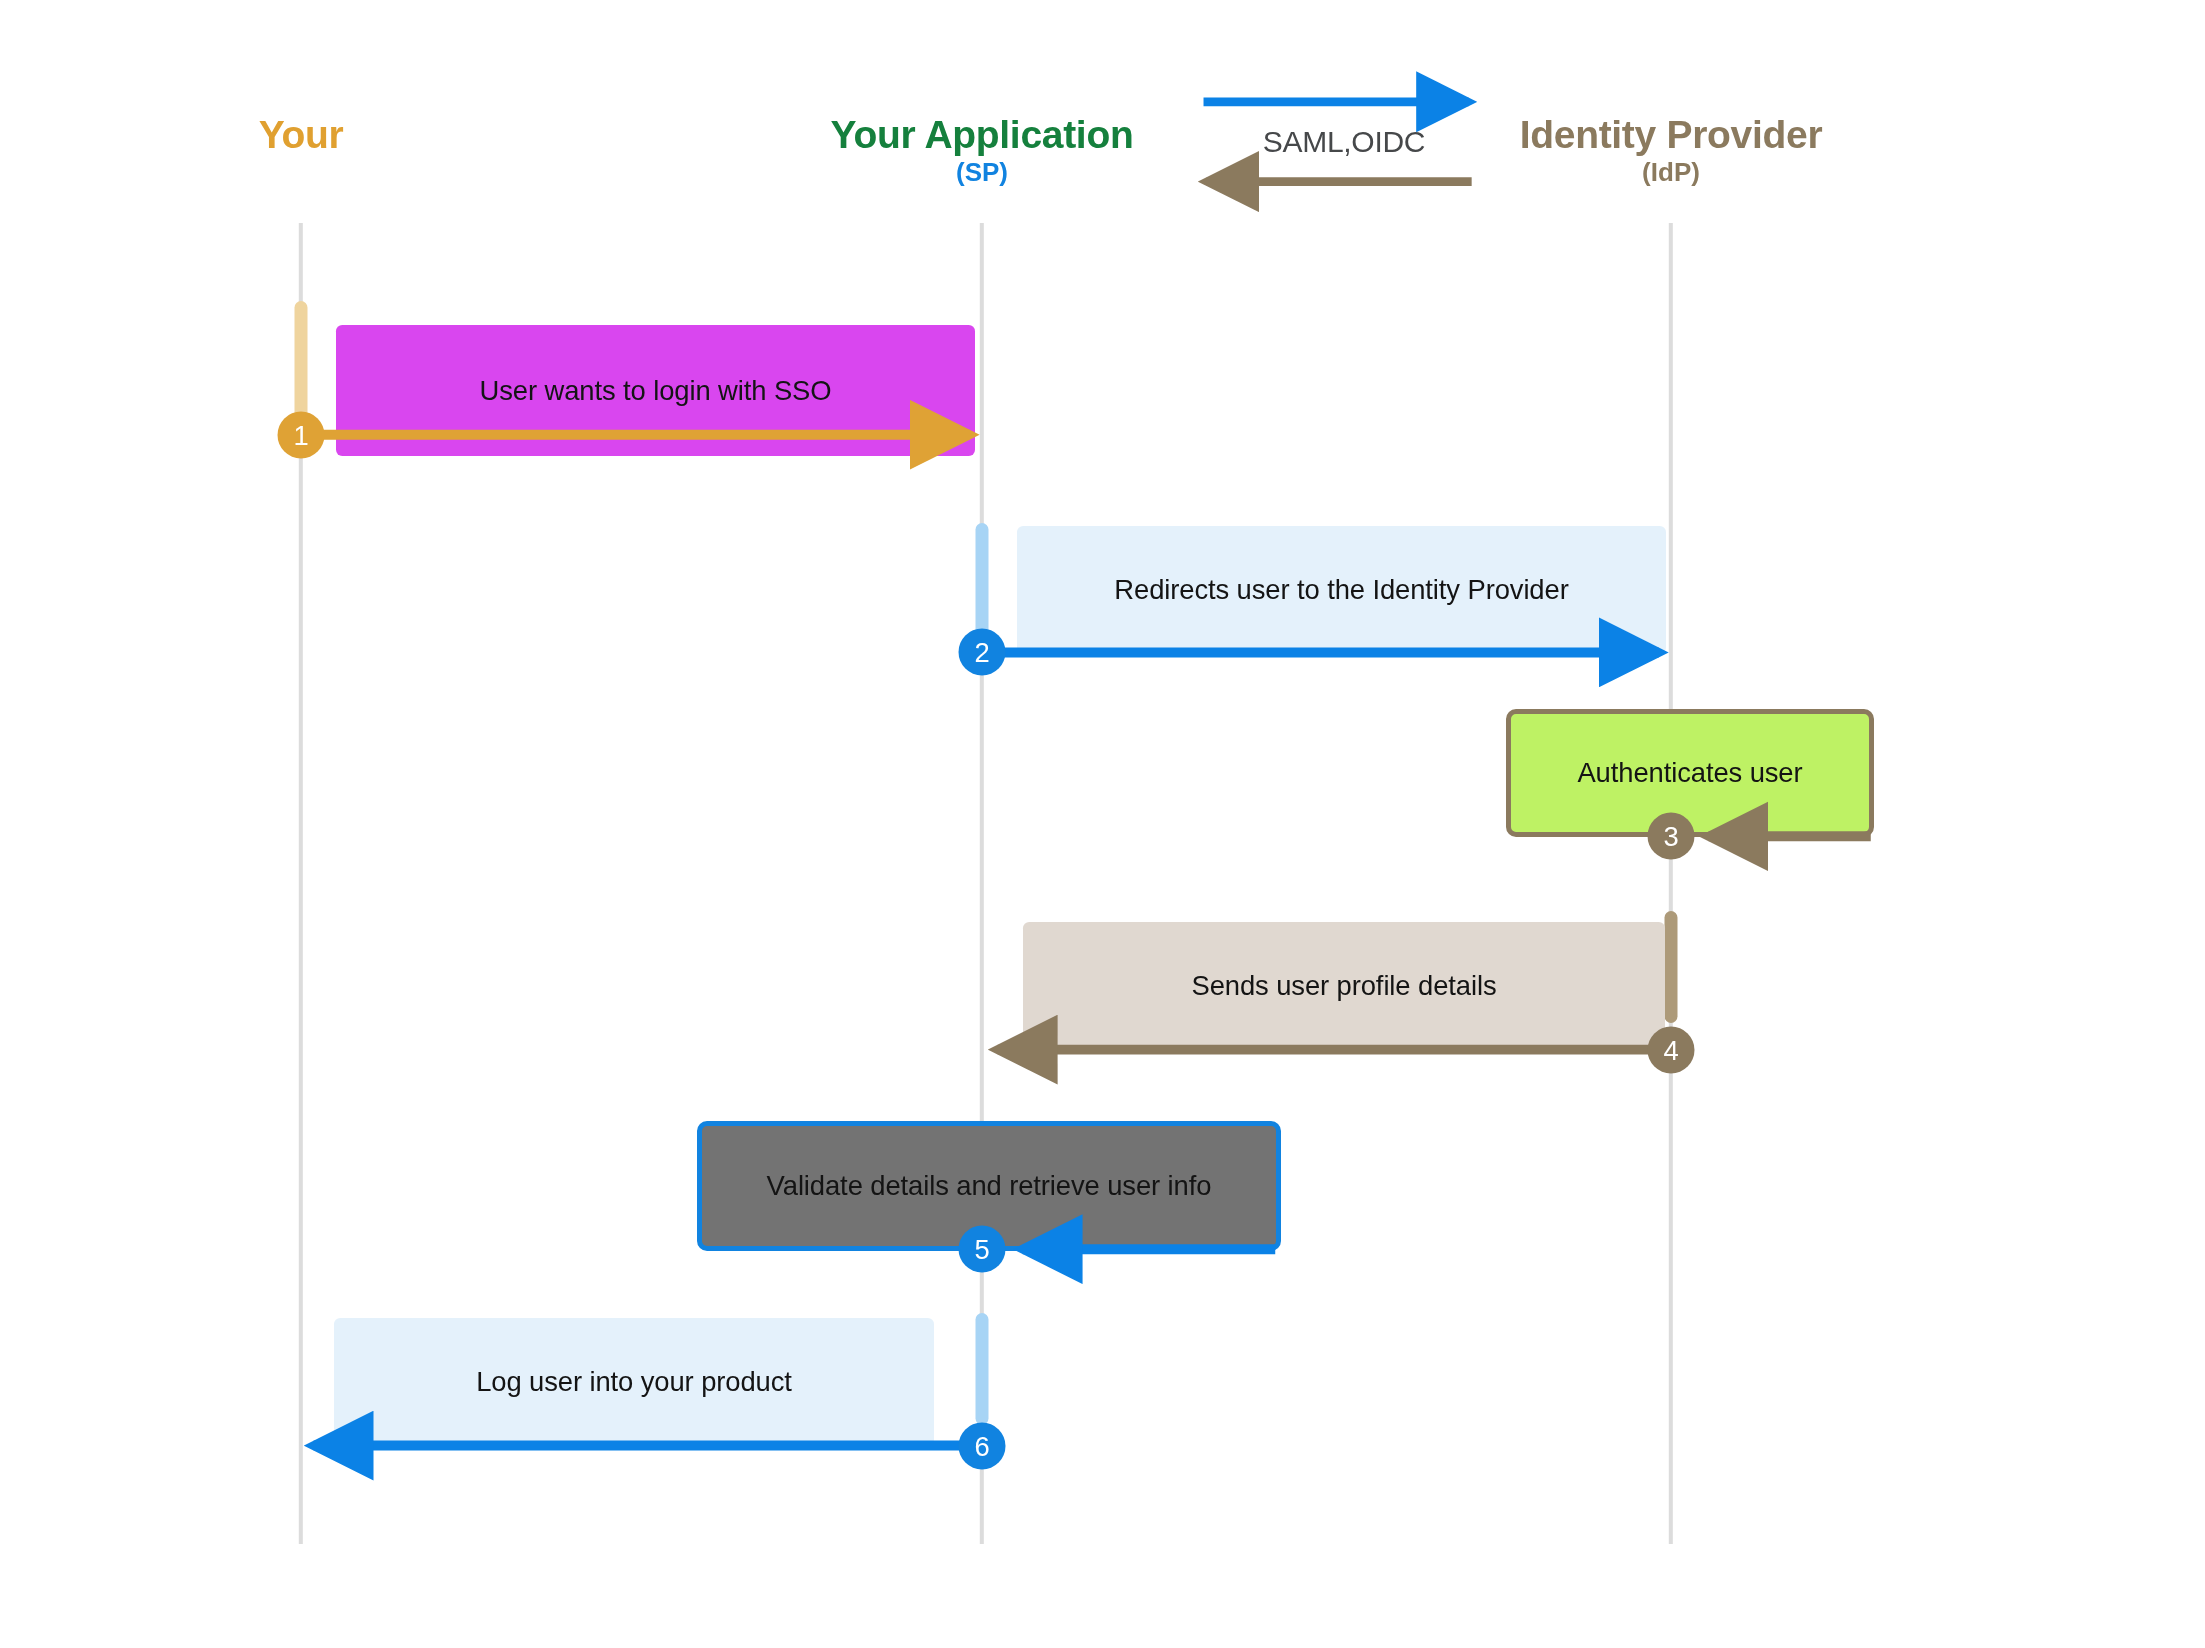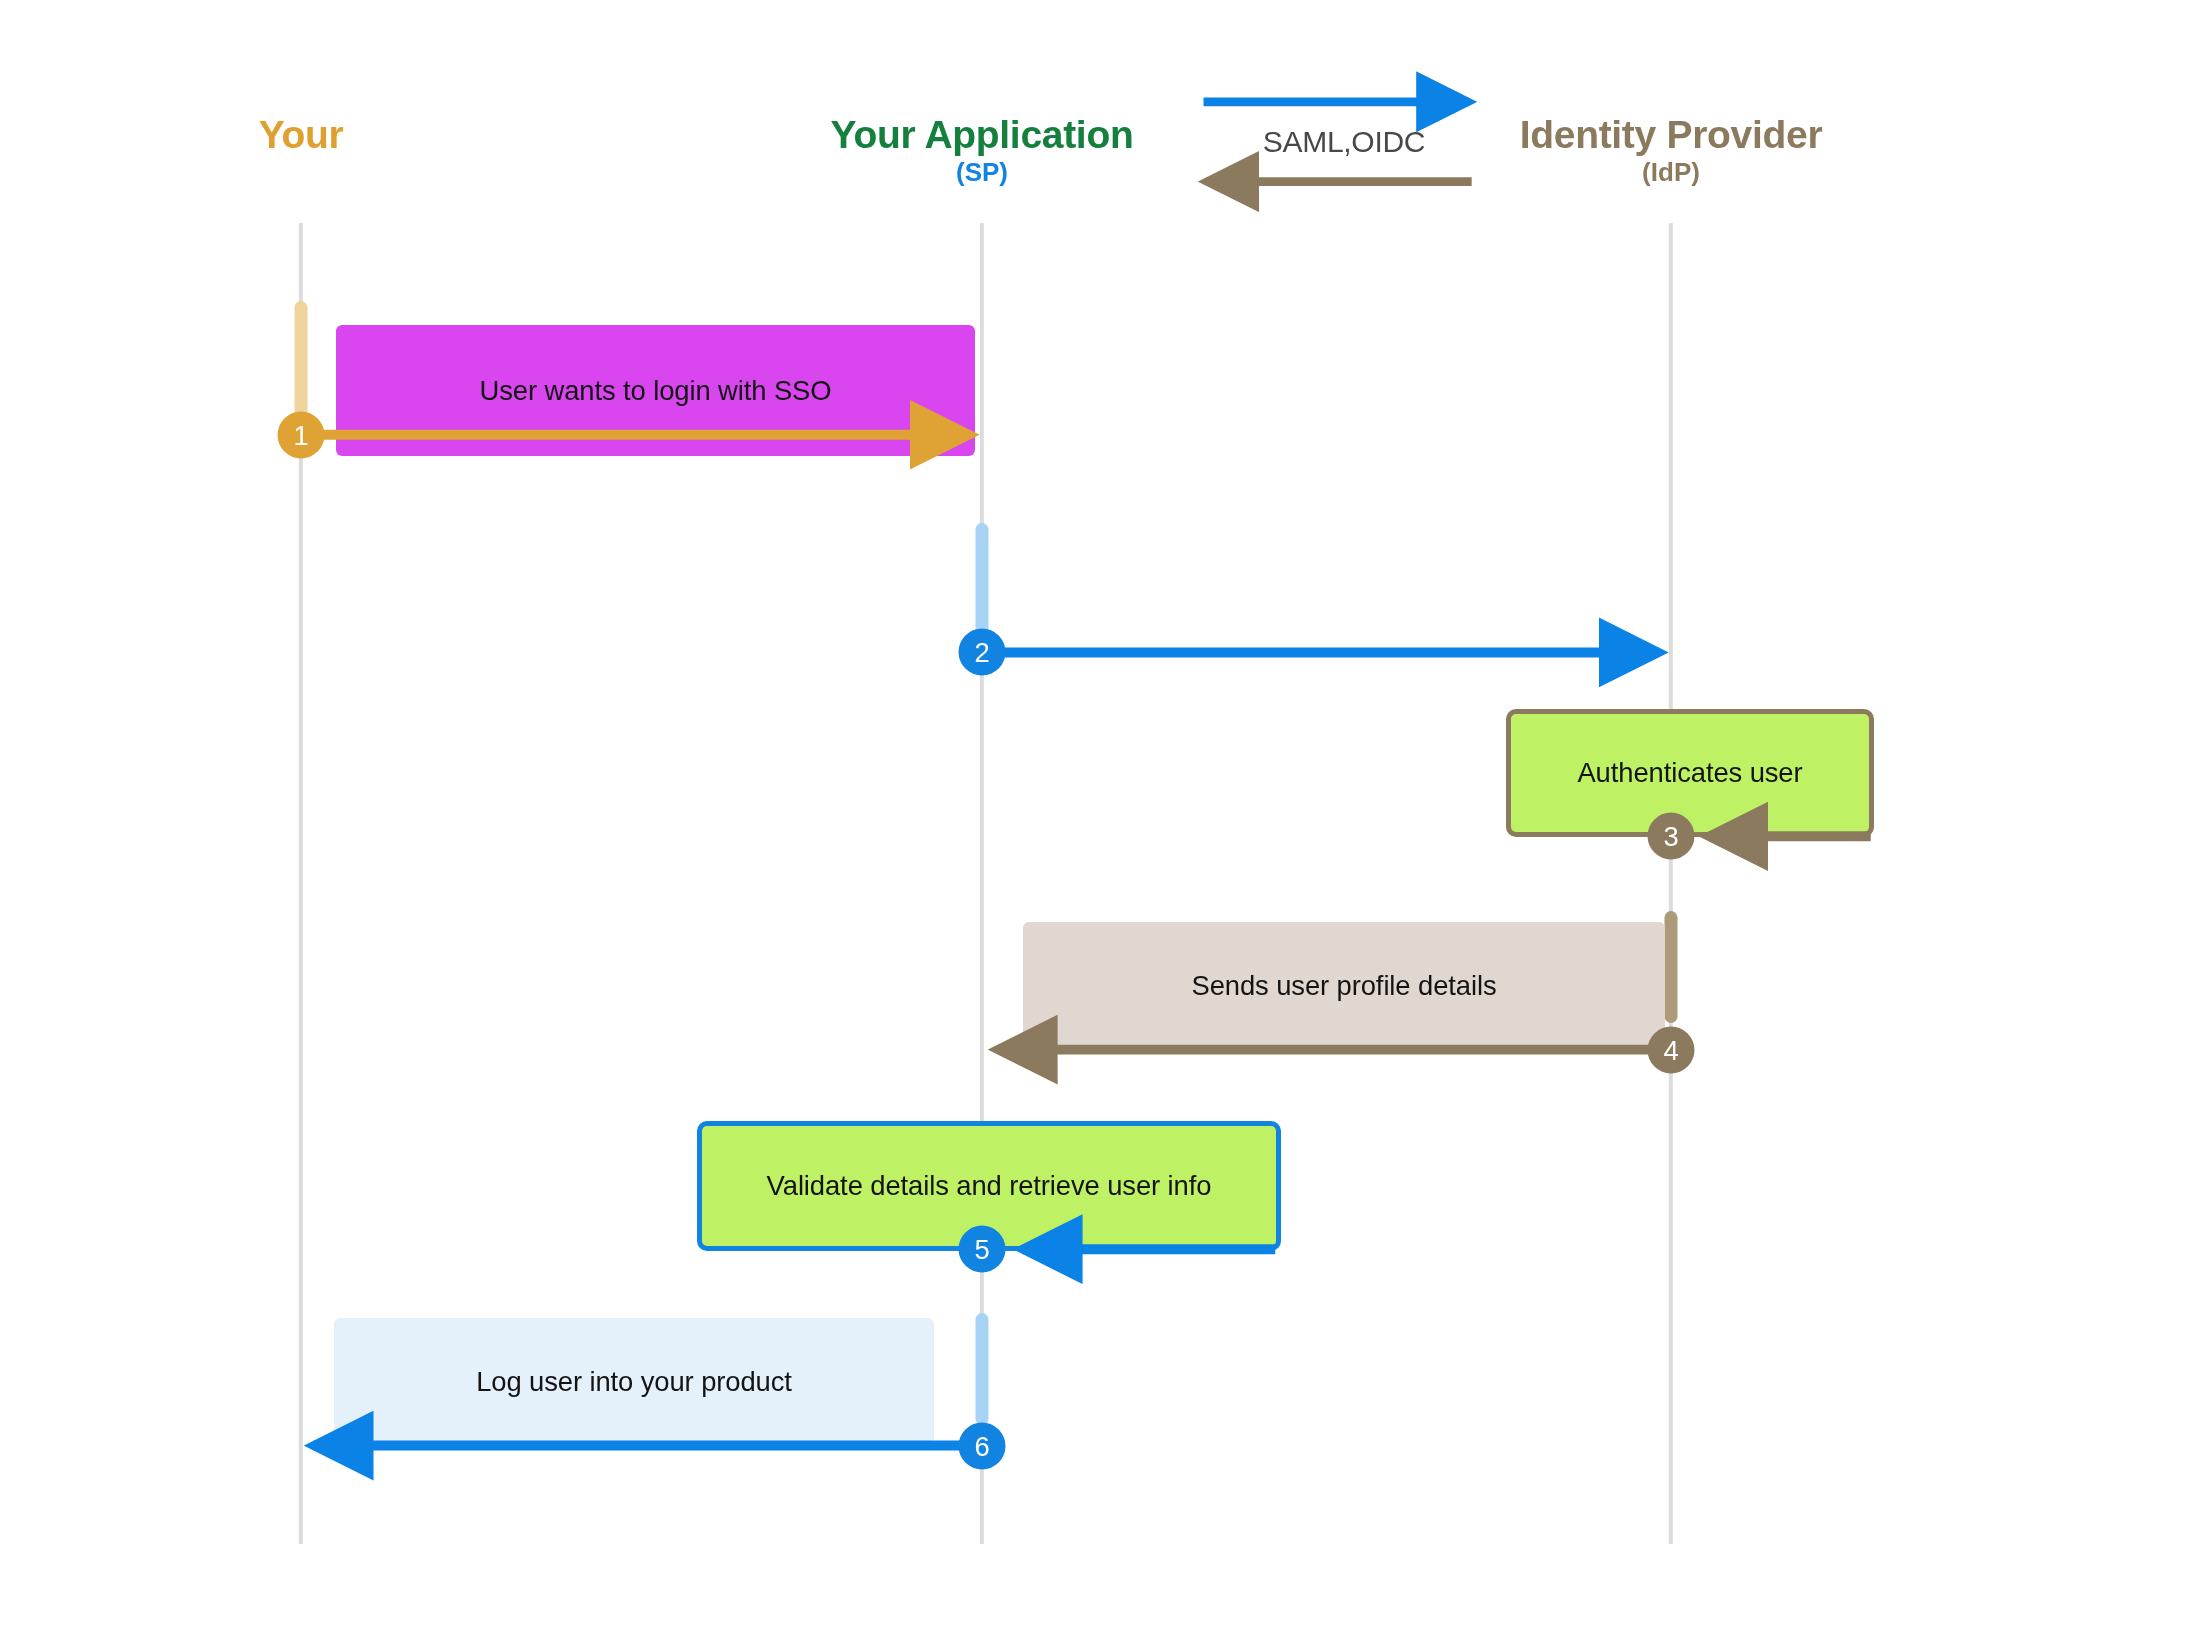--- a/index.html
+++ b/index.html
@@ -83,21 +83,21 @@
   .note-orange { background: #d946ef; margin-top: 19px; }
   .note-blue   { background: #E4F1FB; }
   .note-brown  { background: #E0D8D0; }
 
   .note-self {
     border-width: 5px;
     border-style: solid;
     border-radius: 10px;
   }
   .note-self-blue {
-    background: #bef264;
+    background: #737373;
     border-color: #1183E0;
   }
   .note-self-brown {
     background: #bef264;
     border-color: #8B7A5E;
   }
 
   
   #arrows {
     position: absolute;
@@ -164,20 +164,23 @@
 
   <div class="activation act-user" style="left:301px;  top:301px;  height:125px;"></div>
   <div class="activation act-sp" style="left:982px; top:523px;  height:121px;"></div>
   <div class="activation act-idp" style="left:1671px; top:911px; height:112px;"></div>
   <div class="activation act-sp" style="left:982px; top:1313px; height:112px;"></div>
 
   <div class="note note-orange" style="left:336px; top:306px; width:639px; height:131px;">
     <span class="note-text">User wants to login with SSO</span>
   </div>
 
+  <div class="note note-blue" style="left:1017px; top:526px; width:649px; height:128px;">
+    <span class="note-text">Redirects user to the Identity Provider</span>
+  </div>
 
   <div class="note note-self note-self-brown" style="left:1506px; top:709px; width:368px; height:128px;">
     <span class="note-text">Authenticates user</span>
   </div>
 
   <div class="note note-brown" style="left:1023px; top:922px; width:642px; height:128px;">
     <span class="note-text">Sends user profile details</span>
   </div>
 
   <div class="note note-self note-self-blue" style="left:697px; top:1121px; width:584px; height:130px;">

